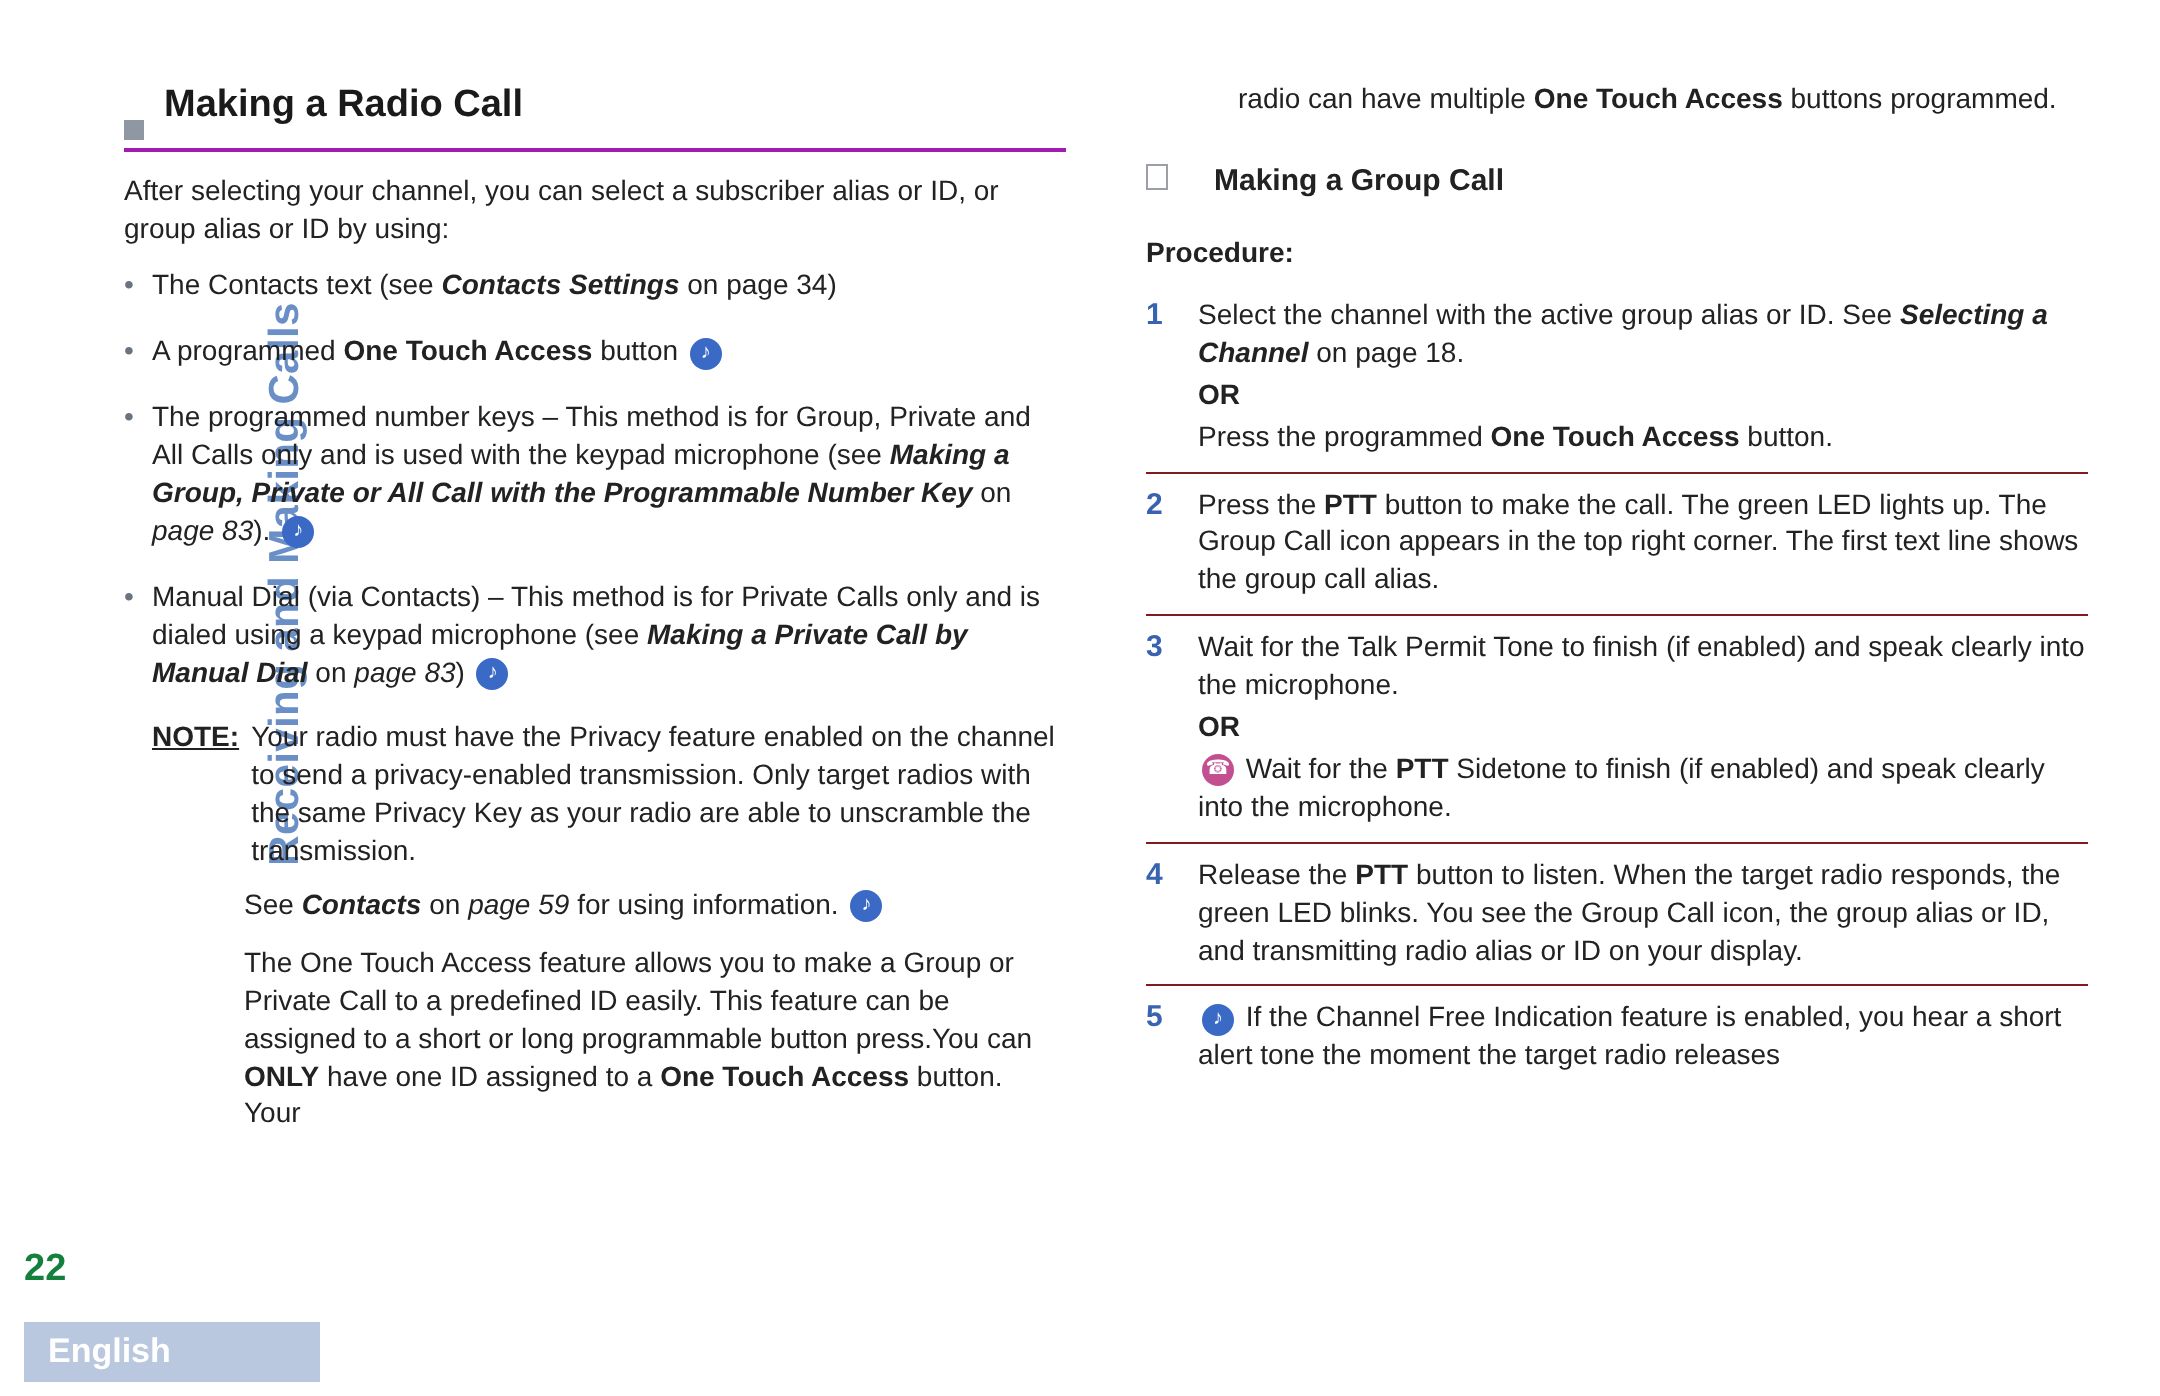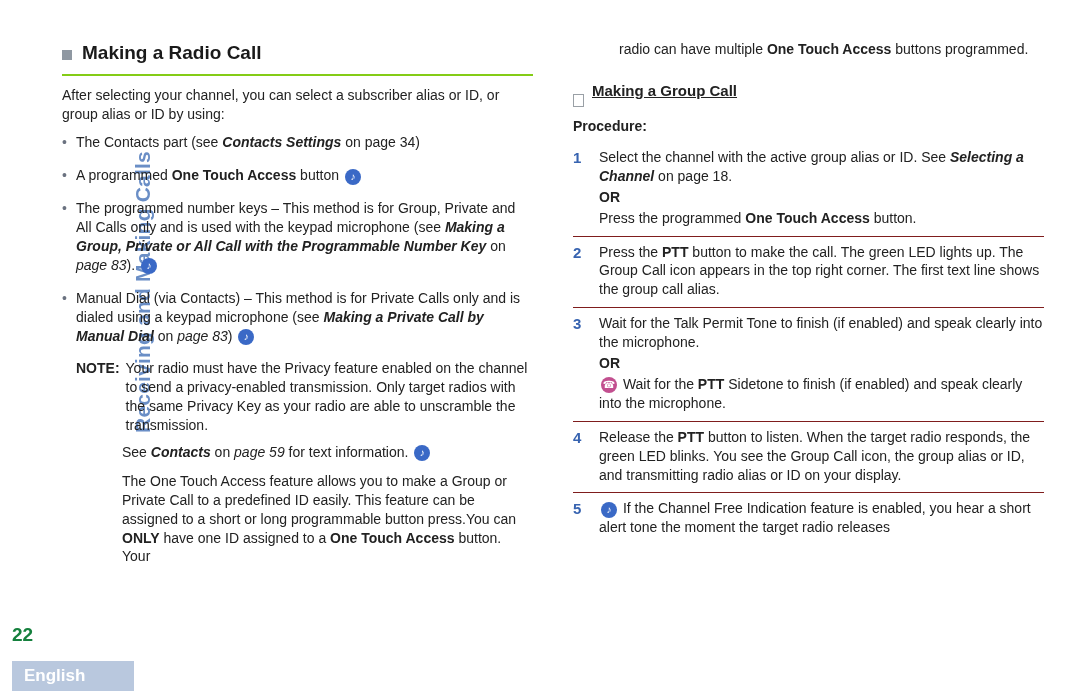--- a/index.html
+++ b/index.html
@@ -35,21 +35,21 @@
     left: 12px;
     bottom: 52px;
     font-size: 19px;
     font-weight: 700;
     color: #15803d;
   }
   .lang-bar {
     position: absolute;
     left: 12px;
     bottom: 7px;
-    width: 122px;
+    width: 148px;
     height: 30px;
     background: #b9c8de;
     display: flex;
     align-items: center;
     padding-left: 12px;
     box-sizing: border-box;
   }
   .lang-bar span {
     color: #ffffff;
     font-weight: 700;
@@ -70,42 +70,41 @@
     line-height: 1.35;
   }
   h1.section-title {
     font-size: 19px;
     font-weight: 700;
     margin: 0 0 4px 0;
     color: #1a1a1a;
   }
   .h1-row {
     display: flex;
-    align-items: center;
+    align-items: flex-end;
     gap: 10px;
-    border-bottom: 2px solid #84cc16;
+    border-bottom: 2px solid #a21caf;
     padding-bottom: 4px;
     margin-bottom: 10px;
   }
   .marker-sq {
     width: 10px;
     height: 10px;
     background: #8f98a2;
     flex: 0 0 auto;
   }
   h2.sub-title {
     font-size: 15px;
     font-weight: 700;
     margin: 12px 0 6px 0;
   }
   .h2-row {
     display: flex;
-    align-items: flex-end;
-    gap: 8px;
-    text-decoration: underline;
+    align-items: center;
+    gap: 23px;
   }
   .marker-sq-outline {
     width: 9px;
     height: 11px;
     border: 1px solid #9aa0a6;
     flex: 0 0 auto;
   }
   p { margin: 4px 0 10px 0; }
   ul.bullets {
     list-style: none;
@@ -123,20 +122,21 @@
     left: 0;
     top: 0;
     color: #6b7280;
     font-size: 14px;
   }
   .note-block {
     padding-left: 14px;
   }
   .note-label {
     font-weight: 700;
+    text-decoration: underline;
   }
   .note-row {
     display: flex;
     gap: 6px;
     margin-bottom: 8px;
   }
   .note-row .note-body { flex: 1; }
   .icon-circle {
     display: inline-flex;
     vertical-align: middle;
@@ -202,40 +202,40 @@
     <div class="col">
       <div class="h1-row">
         <div class="marker-sq"></div>
         <h1 class="section-title">Making a Radio Call</h1>
       </div>
 
       <p>After selecting your channel, you can select a subscriber alias or ID, or group alias or ID by using:</p>
 
       <ul class="bullets">
         <li>
-          <span>The Contacts part (see </span><span class="bi">Contacts Settings</span><span> on page 34)</span>
+          <span>The Contacts text (see </span><span class="bi">Contacts Settings</span><span> on page 34)</span>
         </li>
         <li>
           <span>A programmed </span><b>One Touch Access</b><span> button </span><span class="icon-circle">♪</span>
         </li>
         <li>
           <span>The programmed number keys – This method is for Group, Private and All Calls only and is used with the keypad microphone (see </span><span class="bi">Making a Group, Private or All Call with the Programmable Number Key</span><span> on </span><span class="i">page 83</span><span>). </span><span class="icon-circle">♪</span>
         </li>
         <li>
           <span>Manual Dial (via Contacts) – This method is for Private Calls only and is dialed using a keypad microphone (see </span><span class="bi">Making a Private Call by Manual Dial</span><span> on </span><span class="i">page 83</span><span>) </span><span class="icon-circle">♪</span>
         </li>
       </ul>
 
       <div class="note-block">
         <div class="note-row">
           <div class="note-label">NOTE:</div>
           <div class="note-body">Your radio must have the Privacy feature enabled on the channel to send a privacy-enabled transmission. Only target radios with the same Privacy Key as your radio are able to unscramble the transmission.</div>
         </div>
         <p style="padding-left:46px;">
-          <span>See </span><span class="bi">Contacts</span><span> on </span><span class="i">page 59</span><span> for text information. </span><span class="icon-circle">♪</span>
+          <span>See </span><span class="bi">Contacts</span><span> on </span><span class="i">page 59</span><span> for using information. </span><span class="icon-circle">♪</span>
         </p>
         <p style="padding-left:46px;">
           <span>The One Touch Access feature allows you to make a Group or Private Call to a predefined ID easily. This feature can be assigned to a short or long programmable button press.You can </span><b>ONLY</b><span> have one ID assigned to a </span><b>One Touch Access</b><span> button. Your </span>
         </p>
       </div>
     </div>
 
     <div class="col">
       <p style="padding-left:46px; margin-top:0;">
         <span>radio can have multiple </span><b>One Touch Access</b><span> buttons programmed.</span>

